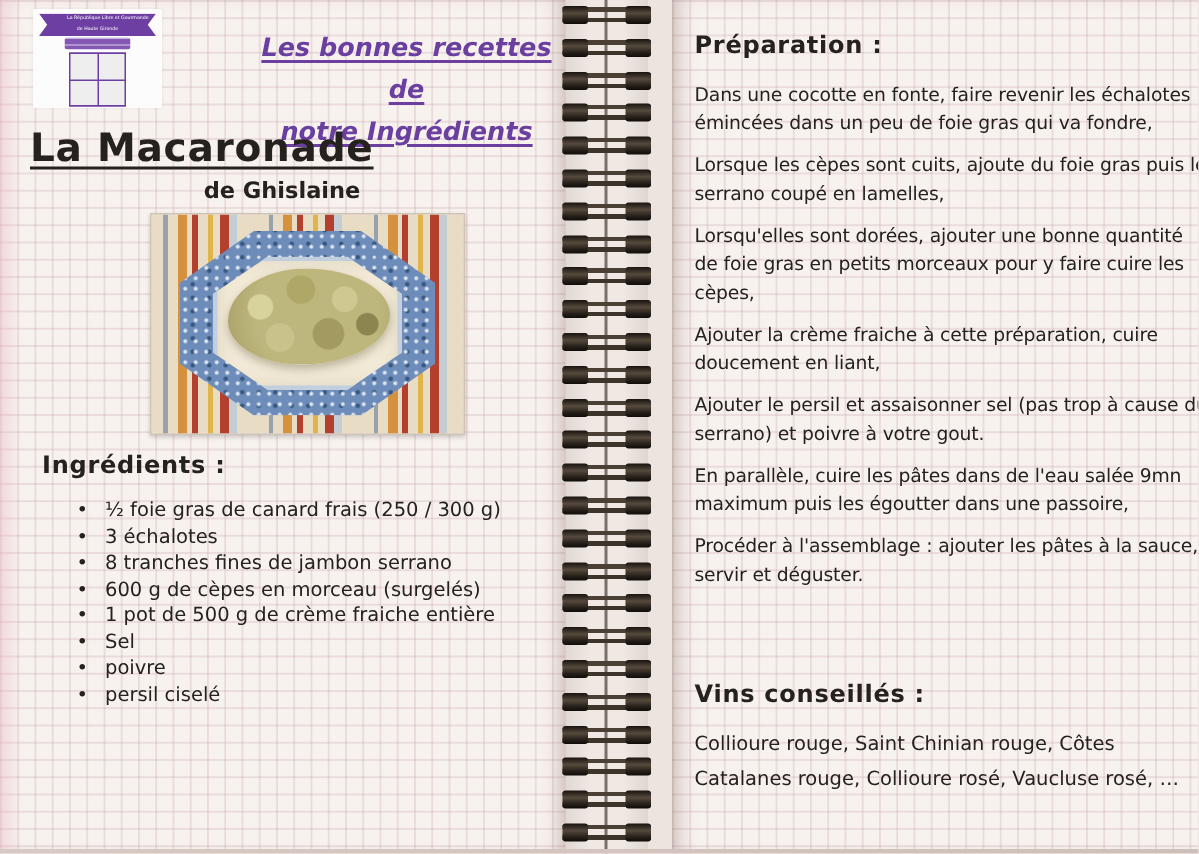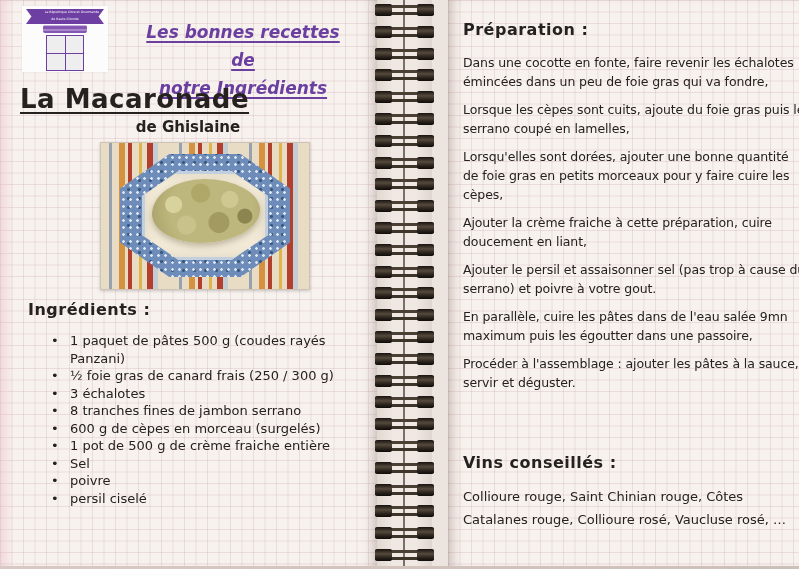--- a/index.html
+++ b/index.html
@@ -53,21 +53,21 @@
   .logo-grid{width:36px;height:34px;margin:2px auto 0;display:grid;
     grid-template-columns:1fr 1fr;grid-template-rows:1fr 1fr;gap:1px;background:#6e3fa3;
     border:1px solid #6e3fa3;}
   .logo-grid .cell{background:#eee;}
   .cell-1{background:linear-gradient(180deg,#b9c0c6 0 35%,#a78e66 35%);}
   .cell-2{background:linear-gradient(180deg,#a9c4e2 0 45%,#d8c8a6 45%);}
   .cell-3{background:linear-gradient(180deg,#c4bbae 0 30%,#8d8272 30%);}
   .cell-4{background:
     radial-gradient(circle at 55% 52%, #3da03c 0 42%, rgba(0,0,0,0) 46%),#f7f7f5;}
   
-  .header{position:absolute;left:134px;top:18px;width:218px;text-align:center;
+  .header{position:absolute;left:162px;top:18px;width:218px;text-align:center;
     color:#6a3fa0;font-weight:bold;font-style:italic;font-size:17px;line-height:28px;}
   .header span{text-decoration:underline;text-decoration-thickness:2px;text-underline-offset:3px;}
   .recipe-title{position:absolute;left:20px;top:84px;width:336px;text-align:left;
     font-size:26px;font-weight:bold;letter-spacing:.5px;}
   .recipe-title span{text-decoration:underline;text-decoration-thickness:2px;text-underline-offset:4px;}
   .recipe-author{position:absolute;left:20px;top:118px;width:336px;text-align:center;
     font-size:15px;font-weight:bold;}
   
   .photo{position:absolute;left:100px;top:142px;width:208px;height:146px;overflow:hidden;
     border:1px solid #cfc3b6;box-shadow:0 1px 3px rgba(0,0,0,.2);
@@ -145,21 +145,20 @@
       <div class="plate">
         <div class="plate-inner"></div>
       </div>
       <div class="pasta"></div>
     </div>
 
     <div class="ingredients">
       <h2 class="section-heading">Ingrédients :</h2>
       <ul>
 
-          <li>1 paquet de pâtes 500 g (coudes rayés Panzani)</li>
 
           <li>½ foie gras de canard frais (250 / 300 g)</li>
 
           <li>3 échalotes</li>
 
           <li>8 tranches fines de jambon serrano</li>
 
           <li>600 g de cèpes en morceau (surgelés)</li>
 
           <li>1 pot de 500 g de crème fraiche entière</li>

